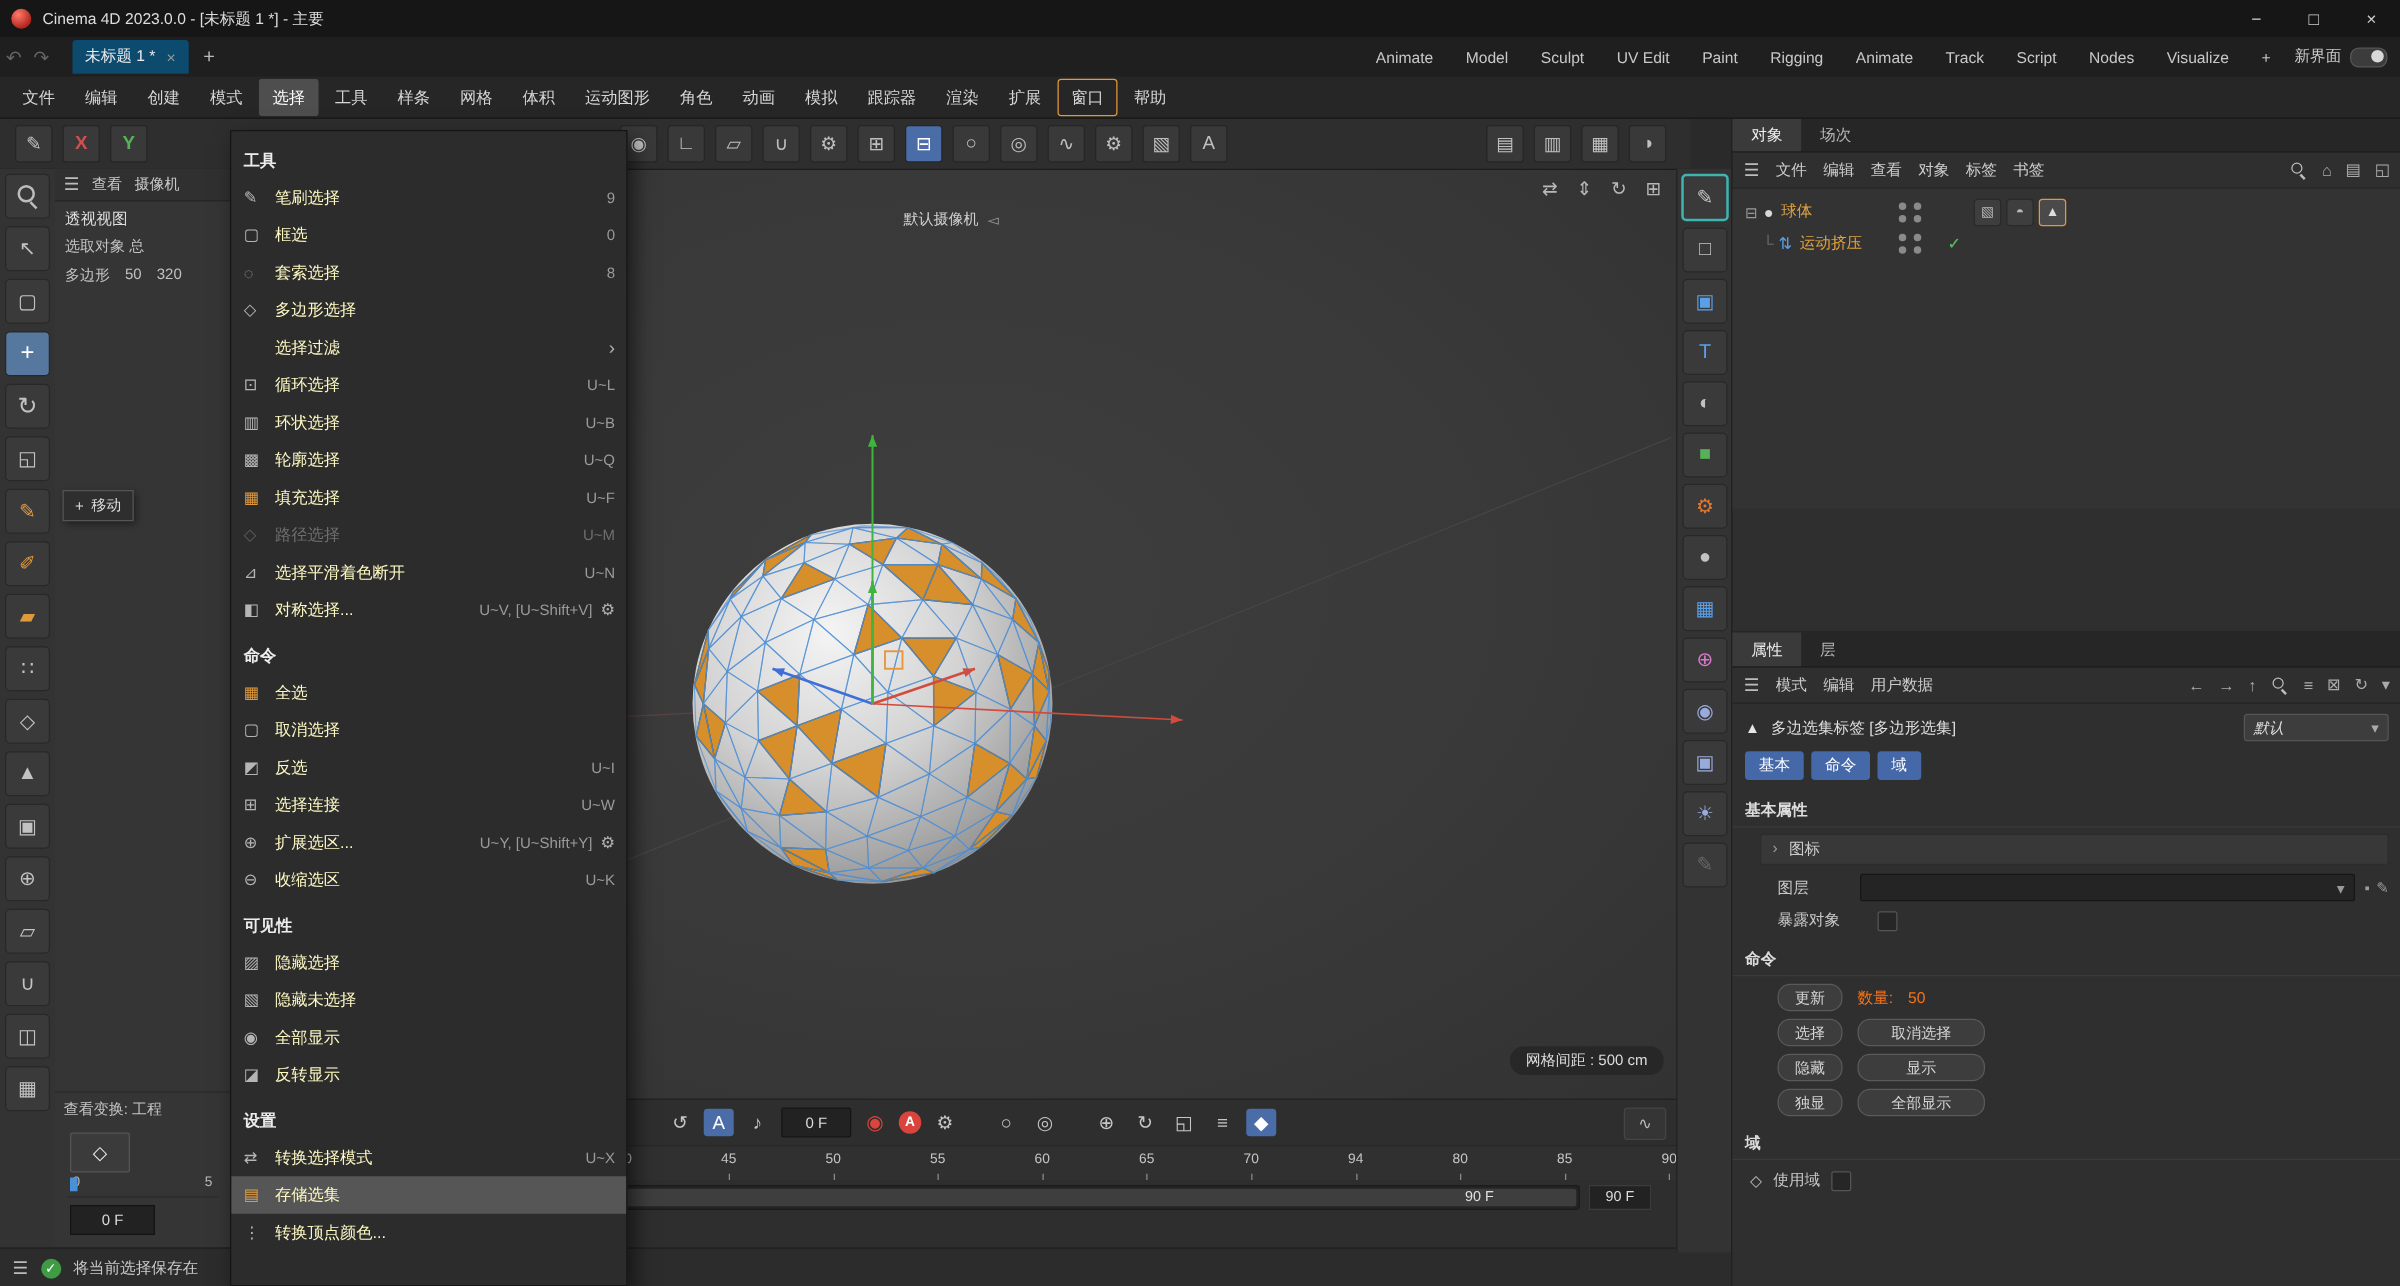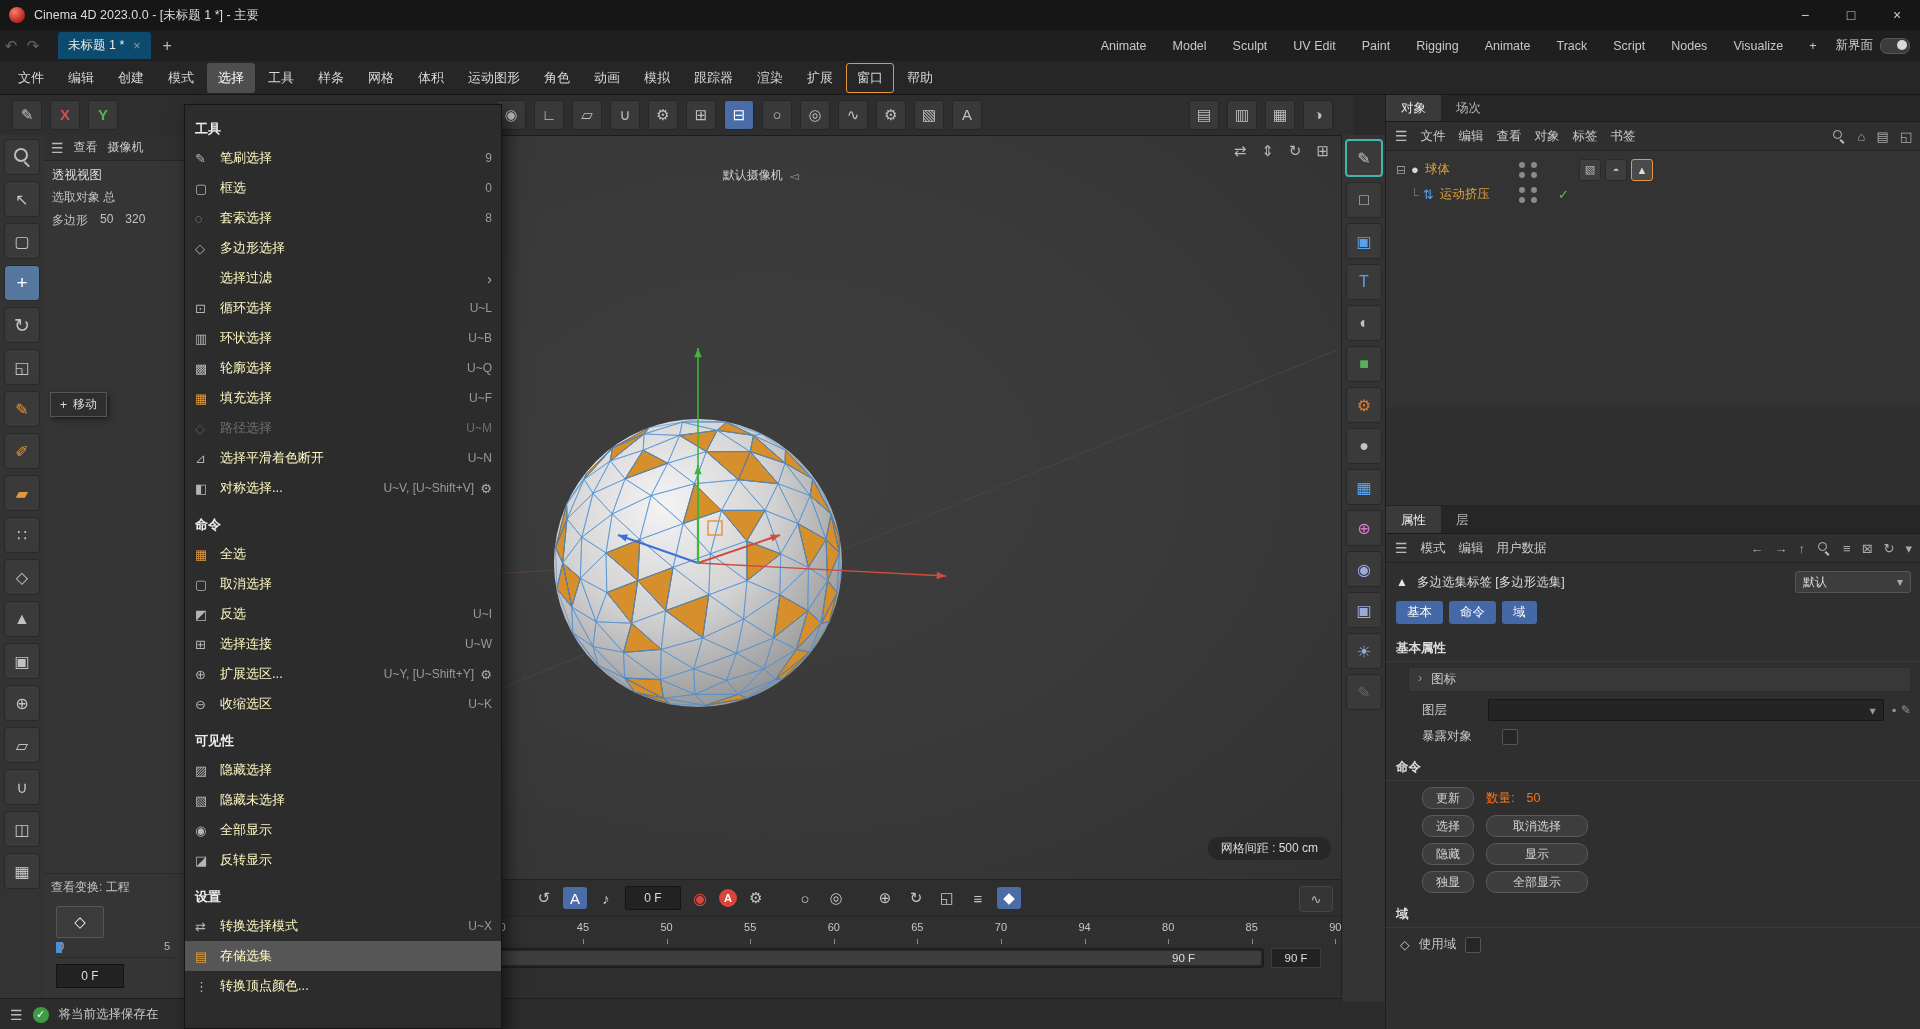--- a/index.html
+++ b/index.html
@@ -116,21 +116,21 @@
   .dotcol{display:flex;flex-direction:column;gap:4px;}
   .dot{width:6px;height:6px;border-radius:50%;background:#8a8a8a;}
   .om-tags{position:absolute;left:193px;display:flex;gap:4px;}
   .tag{width:20px;height:20px;background:#3e3e3e;border:1px solid #2a2a2a;border-radius:3px;display:flex;align-items:center;justify-content:center;font-size:11px;color:#b8b8b8;}
   .tag.sel{border:1px solid #e8963c;background:#4a4a4a;color:#ddd;}
   .om-check{position:absolute;left:172px;color:#58c05a;font-weight:bold;font-size:13px;}
   
   .am{position:absolute;left:0;top:411px;right:0;bottom:0;background:#2f2f2f;border-top:1px solid #242424;}
   .am-title{display:flex;align-items:center;gap:9px;padding:8px 10px 4px;font-size:12.5px;color:#ddd;}
   .am-title-ic{color:#e6e6e6;font-size:12px;}
-  .preset{margin-left:auto;width:100px;height:20px;background:#3d3d3d;border:1px solid #555;border-radius:3px;display:flex;align-items:center;padding:0 7px;font-size:12px;color:#ddd;}
+  .preset{margin-left:auto;width:100px;height:20px;background:#3d3d3d;border:1px solid #555;border-radius:3px;display:flex;align-items:center;padding:0 7px;font-size:12px;color:#ddd;font-style:italic;}
   .preset .arr{margin-left:auto;color:#aaa;}
   .am-tabs{display:flex;gap:6px;padding:4px 10px 9px;}
   .am-tab{background:#4468a8;color:#fff;font-size:12.5px;padding:3px 11px;border-radius:3px;}
   .am-sec{font-weight:bold;color:#ddd;font-size:12.5px;padding:7px 10px 4px;border-bottom:1px solid #3a3a3a;margin-bottom:5px;}
   .icon-row{margin:3px 10px 3px 22px;padding:3px 9px;font-size:12.5px;color:#ccc;background:#383838;border:1px solid #2c2c2c;border-radius:2px;display:flex;gap:9px;}
   .chev{color:#999;}
   .form-row{display:flex;align-items:center;margin:7px 10px 7px 36px;font-size:12.5px;gap:8px;}
   .form-label{width:58px;color:#c8c8c8;flex:0 0 auto;}
   .input{flex:1;height:20px;background:#242424;border:1px solid #161616;border-radius:2px;color:#e8e8e8;display:flex;align-items:center;padding:0 7px;font-size:12.5px;}
   .input .arr{margin-left:auto;color:#999;}

